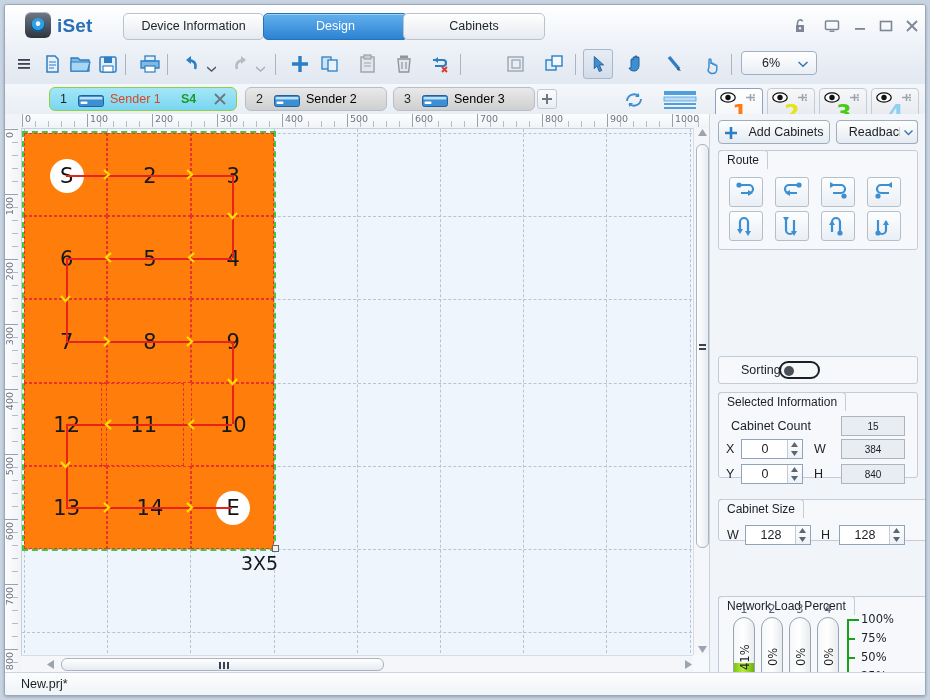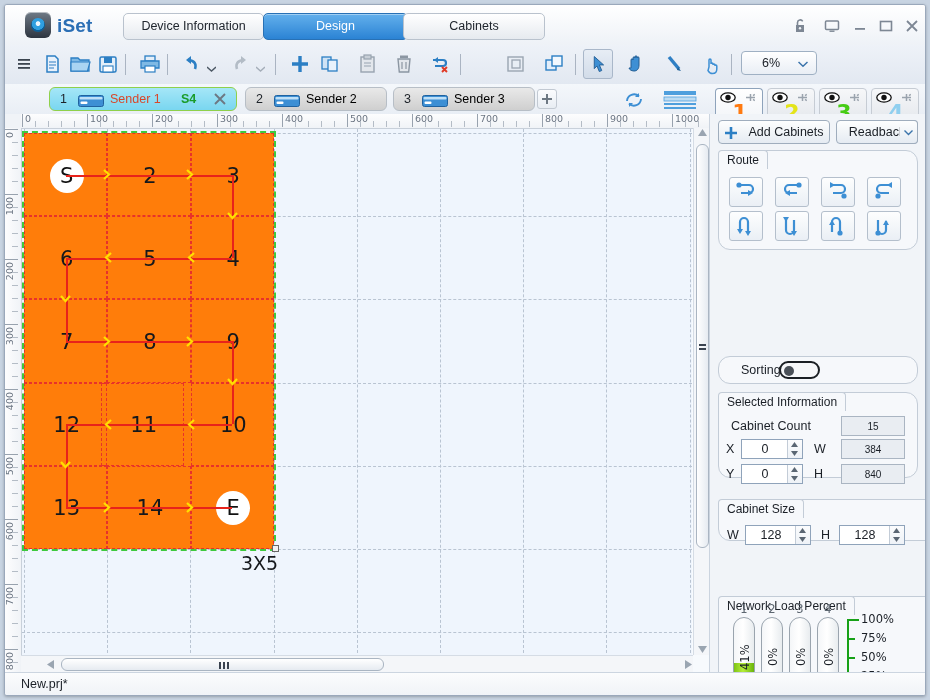--- a/index.html
+++ b/index.html
@@ -232,21 +232,21 @@
   }
   #add-cab{left:8px;top:6px;width:112px;padding-left:14px;}
   #readback{left:126px;top:6px;width:82px;}
   #readback-arrow{
     position:absolute;left:190px;top:6px;width:18px;height:24px;
     border:1px solid #9fadbd;border-left:none;border-radius:0 4px 4px 0;
     background:linear-gradient(#fdfefe,#e5ebf2);box-sizing:border-box;
   }
 
   .group{
-    position:absolute;border:1px solid #c3ccd7;border-radius:12px;
+    position:absolute;border:1px solid #c3ccd7;border-radius:3px;
     background:#f6f8fb;box-sizing:border-box;
   }
   .gtitle{
     position:absolute;top:-1px;left:-1px;height:19px;line-height:18px;
     padding:0 8px;font-size:12px;color:#1a1f26;
     background:#f6f8fb;border:1px solid #c3ccd7;border-bottom:none;
     border-radius:4px 4px 0 0;box-sizing:border-box;white-space:nowrap;
   }
   #grp-route{left:8px;top:36px;width:200px;height:100px;}
   .routebtn{

